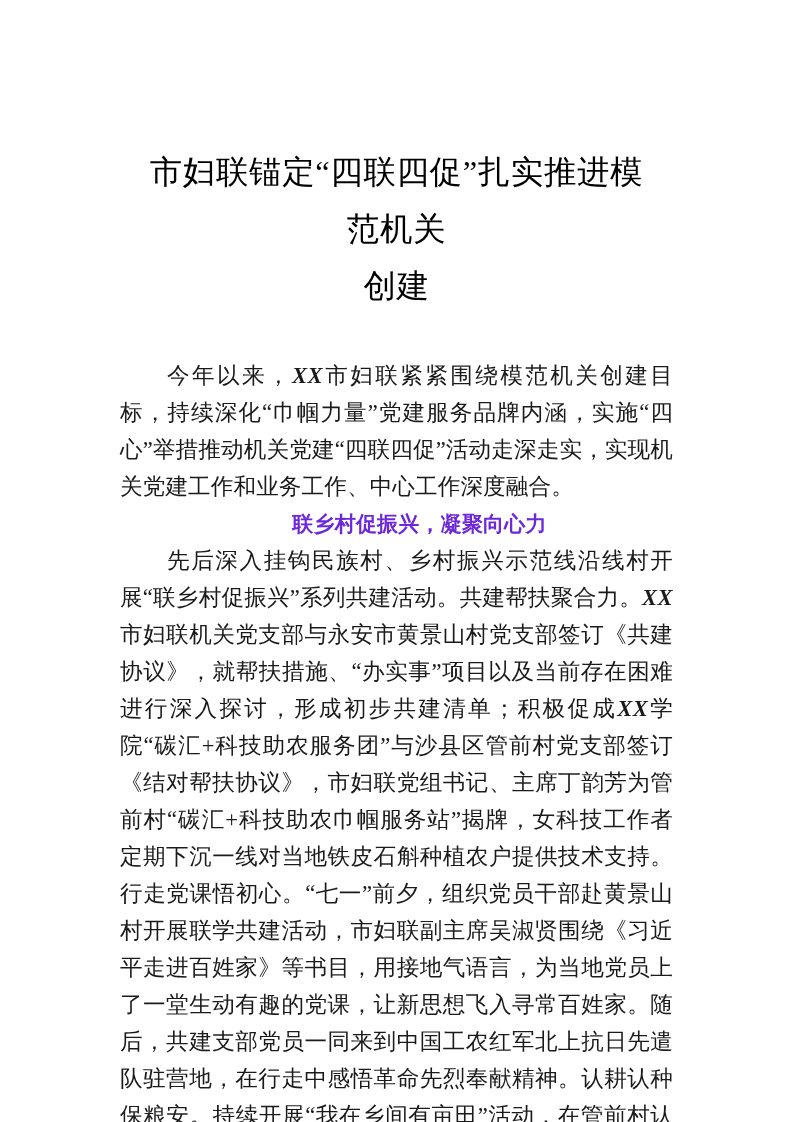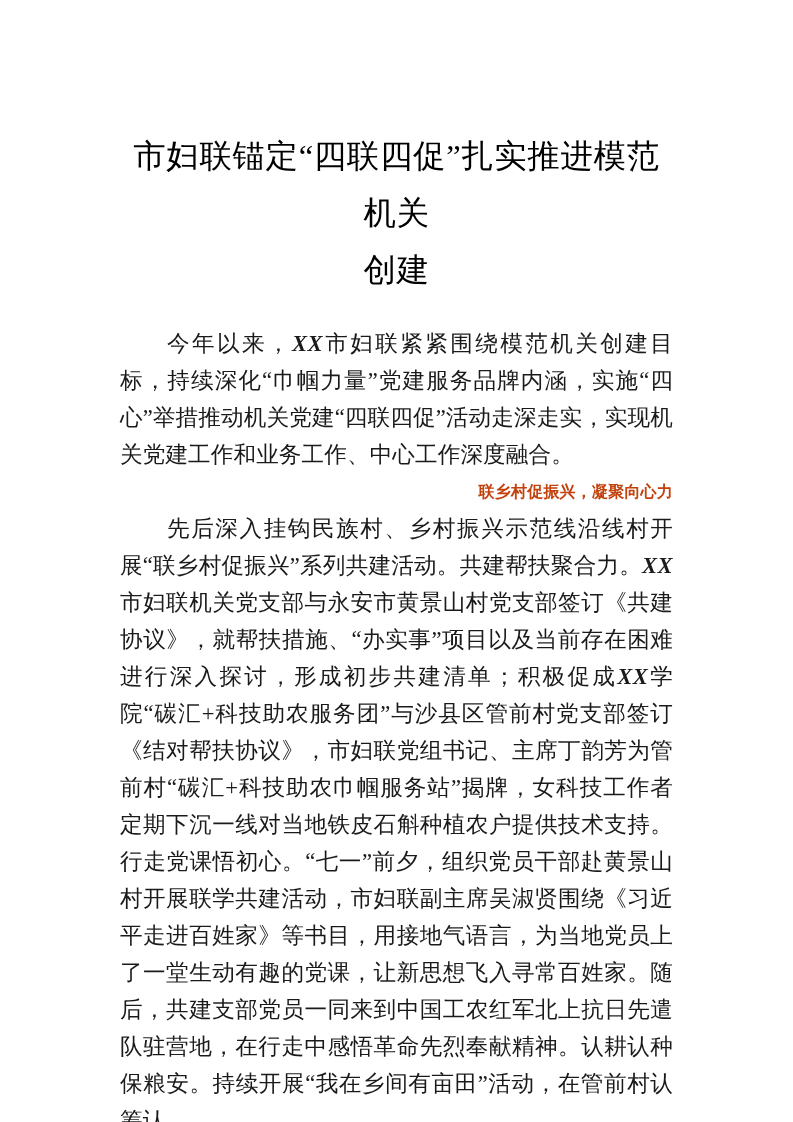--- a/index.html
+++ b/index.html
@@ -26,21 +26,21 @@
 
   .content {
     position: absolute;
     left: 120px;
     top: 0;
     width: 553px;
   }
 
   
   .doc-title {
-    margin: 0;
+    margin: 16px;
     padding-top: 128px;
     font-family: "Liberation Serif", "DejaVu Serif", serif;
     font-size: 32.5px;
     font-weight: 400;
     line-height: 57px;
     text-align: center;
     letter-spacing: 0.6px;
     color: #000000;
     white-space: pre-line;
   }
@@ -61,26 +61,26 @@
     text-indent: 47px;
     color: #1a1a1a;
     letter-spacing: 0.1px;
     word-break: break-all;
   }
 
   
   h2.section-heading {
     margin: 0;
     font-family: "Liberation Sans", "DejaVu Sans", sans-serif;
-    font-size: 16px;
+    font-size: 21px;
     font-weight: bold;
     line-height: 37px;
     text-indent: 46px;
-    text-align: right;
-    color: #c2410c;
+    text-align: center;
+    color: #6d28d9;
     letter-spacing: 0.2px;
   }
 
   
   .latin {
     font-family: "Liberation Serif", "DejaVu Serif", serif;
     font-weight: bold;
     letter-spacing: 0.4px;
     font-style: italic;
   }

